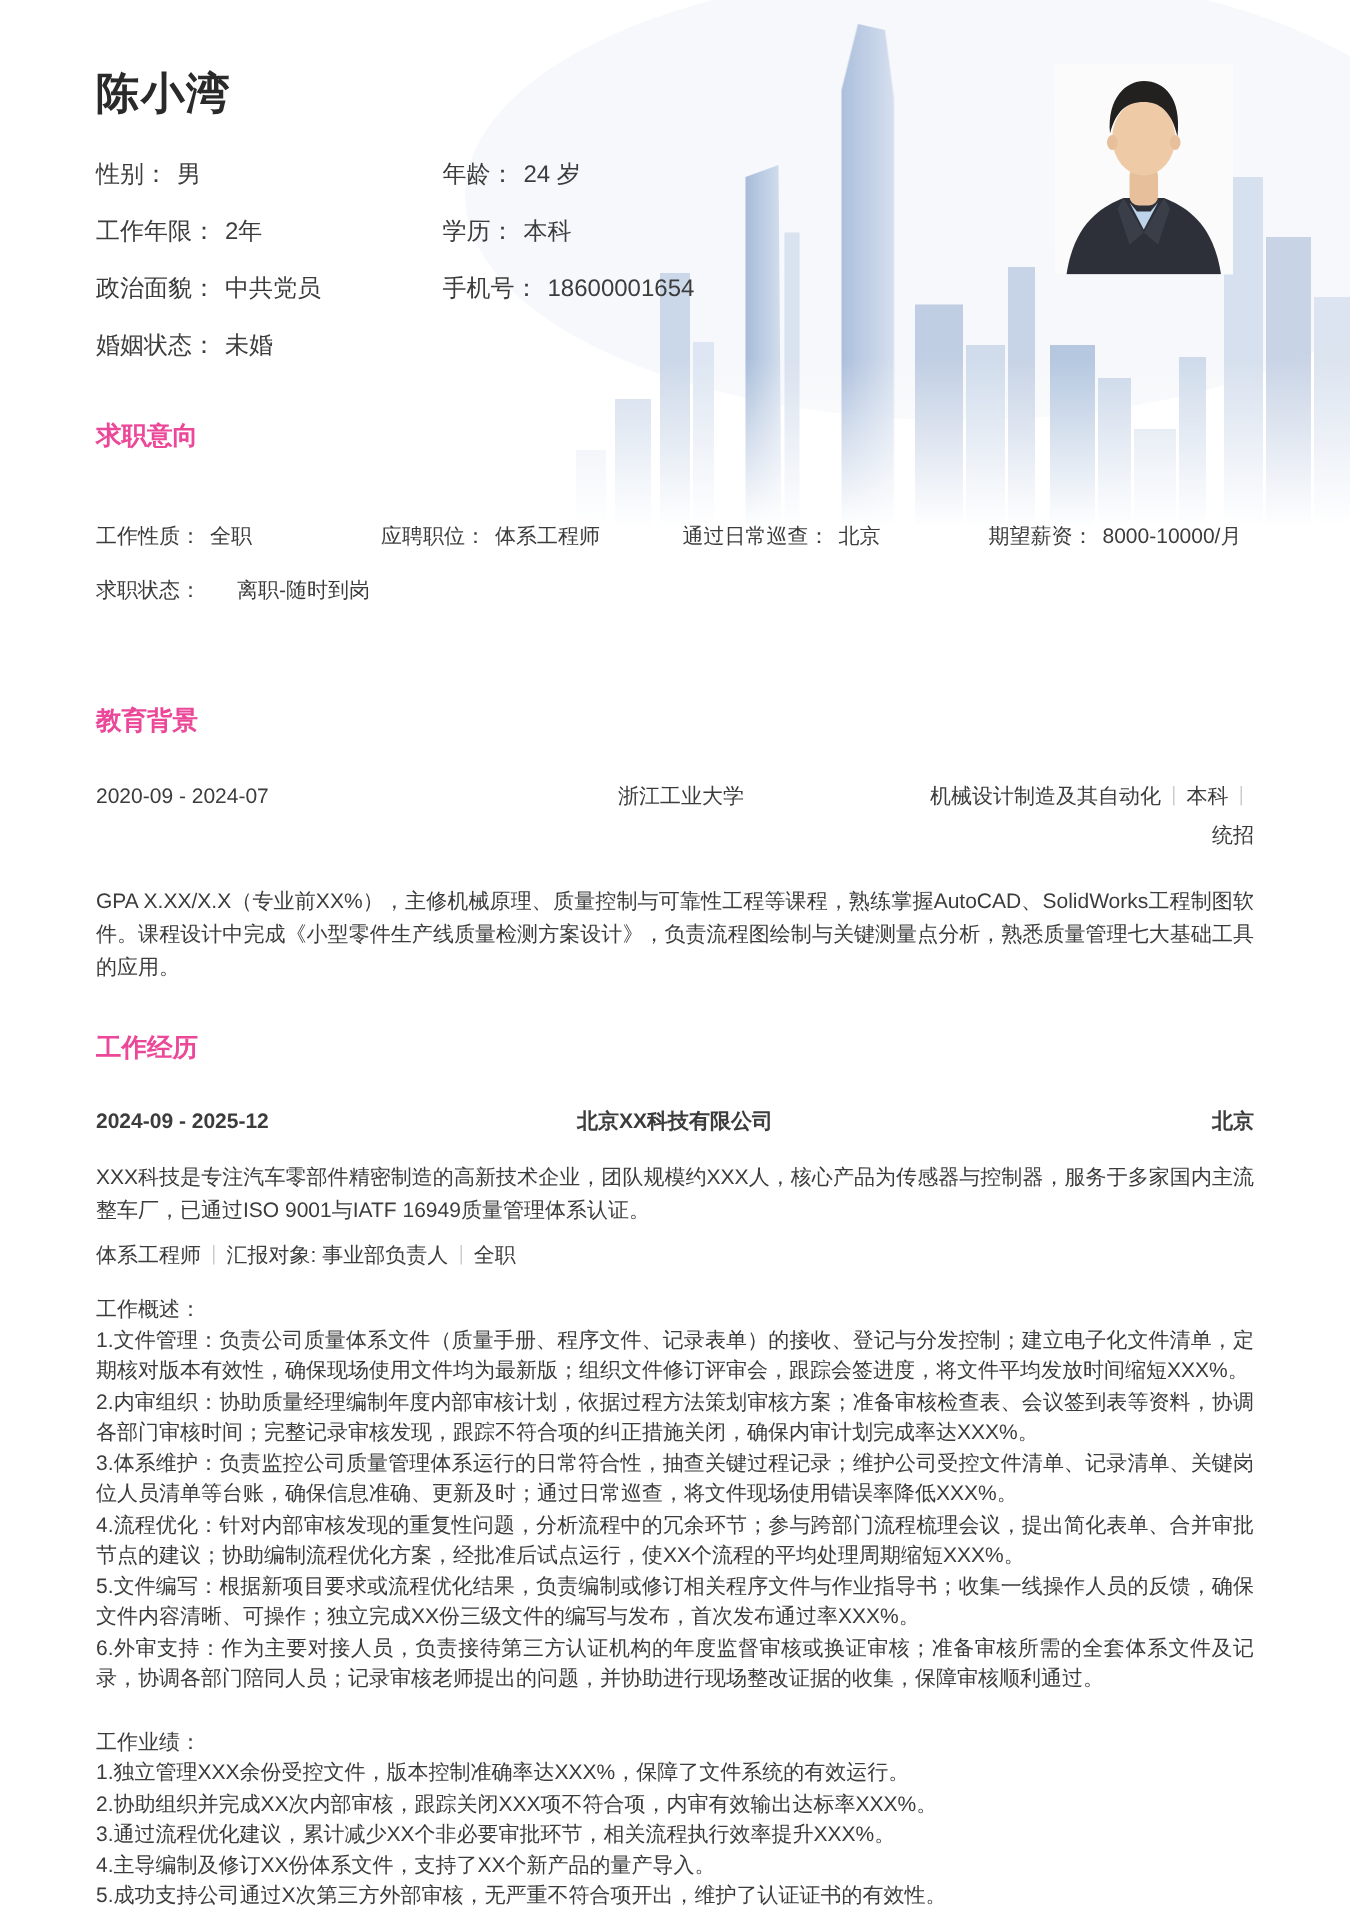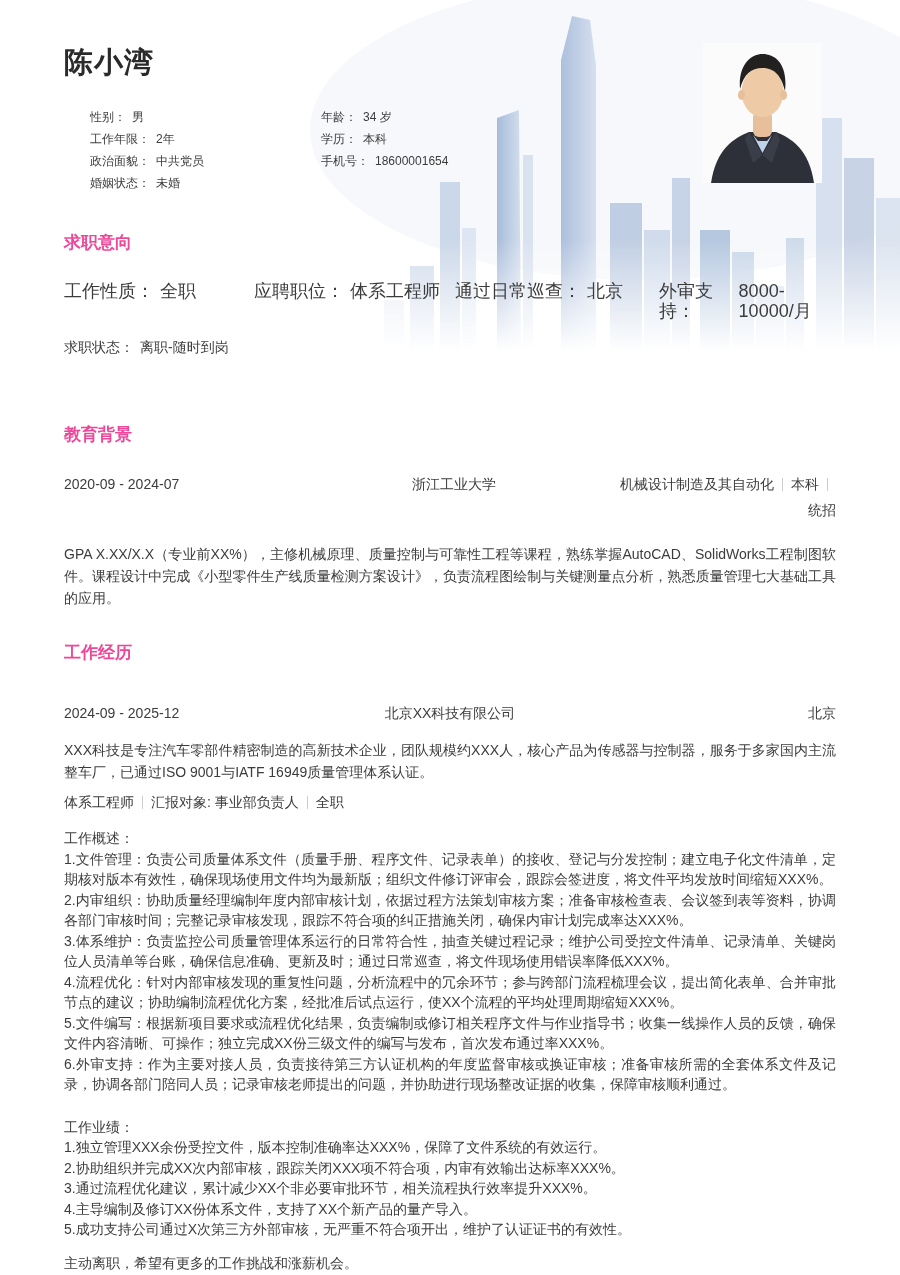--- a/index.html
+++ b/index.html
@@ -29,24 +29,23 @@
   .name {
     font-size: 29px;
     font-weight: 700;
     color: #2a2a2a;
     letter-spacing: 1px;
     margin-bottom: 24px;
   }
   .info-grid {
     display: grid;
     grid-template-columns: 231px 330px;
-    row-gap: 2px;
-    font-size: 12px;
+    row-gap: 18px;
+    font-size: 16px;
     line-height: 20px;
-    margin-left: 26px;
   }
   .info-item { display: flex; }
   .info-item .lbl { white-space: pre; }
   .info-item .val { margin-left: 6px; }
   .photo {
     position: absolute;
     top: 43px;
     right: 78px;
     width: 119px;
     height: 140px;
@@ -59,41 +58,41 @@
     font-size: 17px;
     font-weight: 700;
     color: #ec4899;
   }
   .sec-title.intent { margin-top: 38px; }
   .sec-title.edu    { margin-top: 66px; }
   .sec-title.work   { margin-top: 32px; }
   .sec-title.proj   { margin-top: 34px; }
 
   .intent-grid {
-    margin-top: 27px;
+    margin-top: 45px;
     display: grid;
     grid-template-columns: 190px 201px 204px 1fr;
-    font-size: 18px;
+    font-size: 14px;
     line-height: 20px;
   }
-  .intent-row2 { margin-top: 16px; font-size: 14px; line-height: 20px; }
+  .intent-row2 { margin-top: 16px; font-size: 14px; line-height: 20px; gap: 18px; }
   .pair { display: flex; }
   .pair .val { margin-left: 6px; }
 
   .exp-row {
     display: flex;
     align-items: flex-start;
     font-size: 14px;
     line-height: 26px;
   }
   .exp-row .left  { width: 230px; flex: none; }
   .exp-row .mid   { flex: 1; text-align: center; }
   .exp-row .right { width: 230px; flex: none; text-align: right; }
   .edu-row  { margin-top: 25px; }
-  .work-row { margin-top: 36px; }
+  .work-row { margin-top: 24px; font-weight: bold; }
   .edu-row .right { width: 222px; }
 
   .vsep {
     display: inline-block;
     width: 1px;
     height: 13px;
     background: #c9ccd1;
     margin: 0 8px;
     vertical-align: -2px;
   }
@@ -184,21 +183,21 @@
 
     <h1 class="name">陈小湾</h1>
 
     <div class="info-grid">
       <div class="info-item">
         <span class="lbl">性别：</span>
         <span class="val">男</span>
       </div>
       <div class="info-item">
         <span class="lbl">年龄：</span>
-        <span class="val">34 岁</span>
+        <span class="val">24 岁</span>
       </div>
       <div class="info-item">
         <span class="lbl">工作年限：</span>
         <span class="val">2年</span>
       </div>
       <div class="info-item">
         <span class="lbl">学历：</span>
         <span class="val">本科</span>
       </div>
       <div class="info-item">
@@ -224,21 +223,21 @@
       </div>
       <div class="pair">
         <span class="lbl">应聘职位：</span>
         <span class="val">体系工程师</span>
       </div>
       <div class="pair">
         <span class="lbl">通过日常巡查：</span>
         <span class="val">北京</span>
       </div>
       <div class="pair">
-        <span class="lbl">外审支持：</span>
+        <span class="lbl">期望薪资：</span>
         <span class="val">8000-10000/月</span>
       </div>
     </div>
     <div class="intent-row2 pair">
       <span class="lbl">求职状态：</span>
       <span class="val">离职-随时到岗</span>
     </div>
 
     <h2 class="sec-title edu">教育背景</h2>
 

